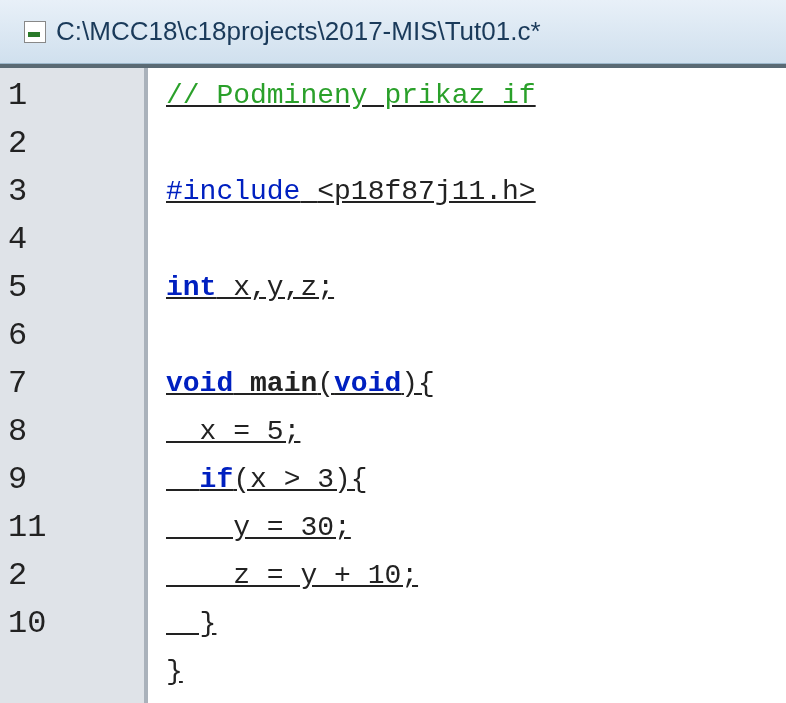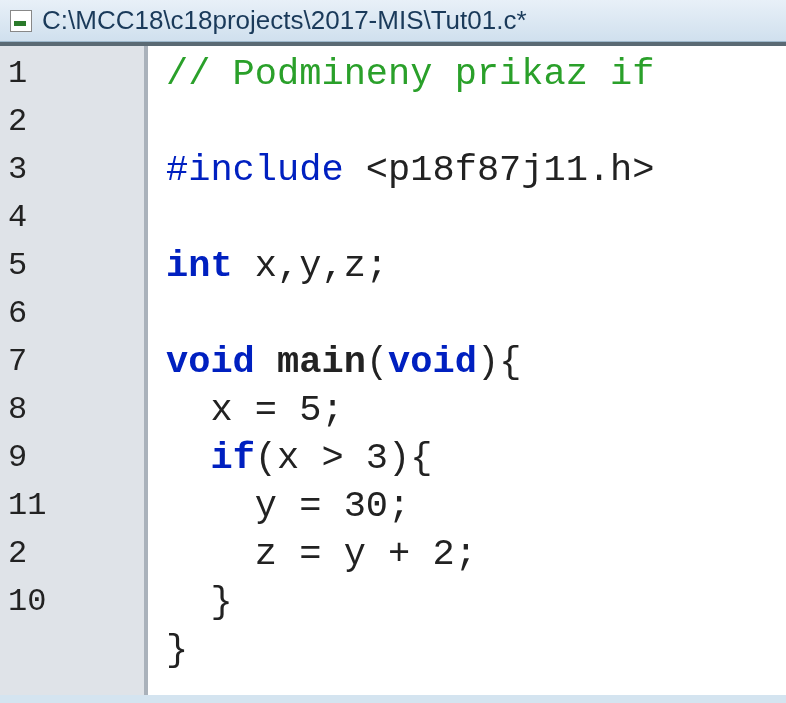--- a/index.html
+++ b/index.html
@@ -5,24 +5,24 @@
   * { margin: 0; padding: 0; box-sizing: border-box; }
   body {
     font-family: "Consolas", "Courier New", monospace;
     background: #d4e4f0;
     width: 786px;
     height: 703px;
     overflow: hidden;
   }
   .titlebar {
     background: linear-gradient(to bottom, #e8f0f8, #d0e0ee);
-    height: 42px;
+    height: 64px;
     display: flex;
     align-items: center;
-    padding-left: 10px;
+    padding-left: 24px;
     border-bottom: 1px solid #9db8cc;
   }
   .app-icon {
     width: 22px;
     height: 22px;
     background: #fff;
     border: 1px solid #888;
     margin-right: 10px;
     position: relative;
   }
@@ -57,25 +57,26 @@
     line-height: 48px;
     height: 48px;
   }
   .code {
     flex: 1;
     background: #fff;
     padding-top: 4px;
     padding-left: 18px;
   }
   .line {
-    font-size: 37px;
+    font-size: 28px;
     line-height: 48px;
     height: 48px;
     white-space: pre;
     color: #222;
+    text-decoration: underline;
   }
   .s-comment { color: #2aa02a; }
   .s-keyword { color: #0020c0; font-weight: bold; }
   .s-pre { color: #0020c0; margin-top: 36px; }
   .s-func { color: #222; font-weight: bold; }
   .s-incfile { color: #222; }
 </style>
 </head>
 <body>
 
@@ -103,17 +104,17 @@
       <div class="line"><span class="s-comment">// Podmineny prikaz if</span></div>
       <div class="line"><span></span></div>
       <div class="line"><span class="s-pre">#include</span><span> </span><span class="s-incfile">&lt;p18f87j11.h&gt;</span></div>
       <div class="line"><span></span></div>
       <div class="line"><span class="s-keyword">int</span><span> x,y,z;</span></div>
       <div class="line"><span></span></div>
       <div class="line"><span class="s-keyword">void</span><span> </span><span class="s-func">main</span><span>(</span><span class="s-keyword">void</span><span>){</span></div>
       <div class="line"><span>  x = 5;</span></div>
       <div class="line"><span>  </span><span class="s-keyword">if</span><span>(x &gt; 3){</span></div>
       <div class="line"><span>    y = 30;</span></div>
-      <div class="line"><span>    z = y + 2;</span></div>
+      <div class="line"><span>    z = y + 10;</span></div>
       <div class="line"><span>  }</span></div>
       <div class="line"><span>}</span></div>
     </div>
 </div>
 
 </body></html>

